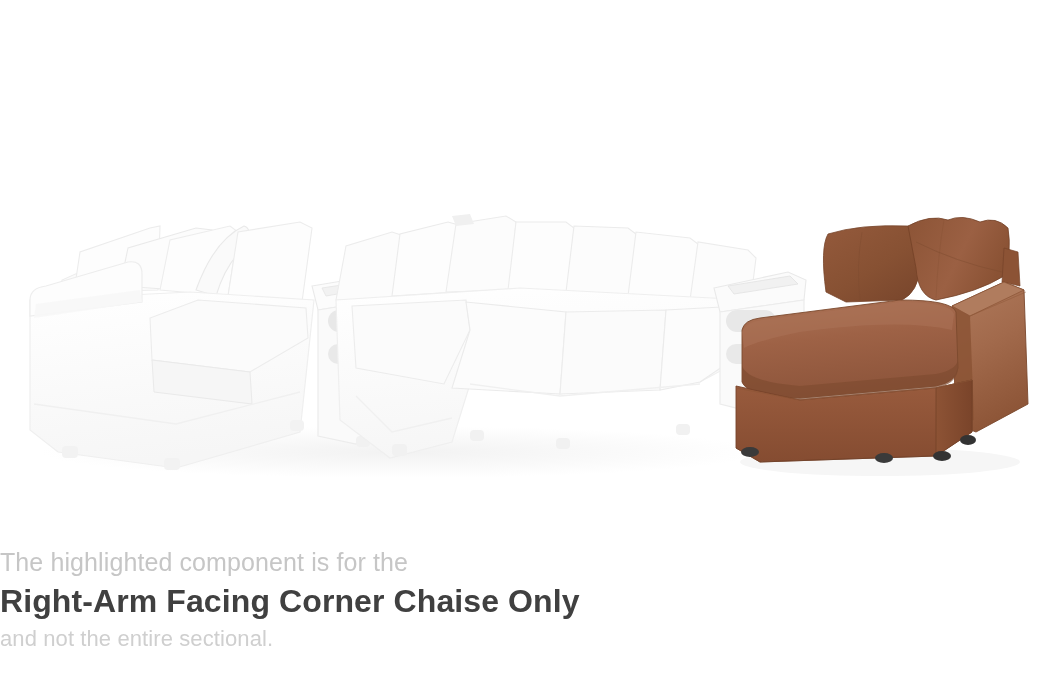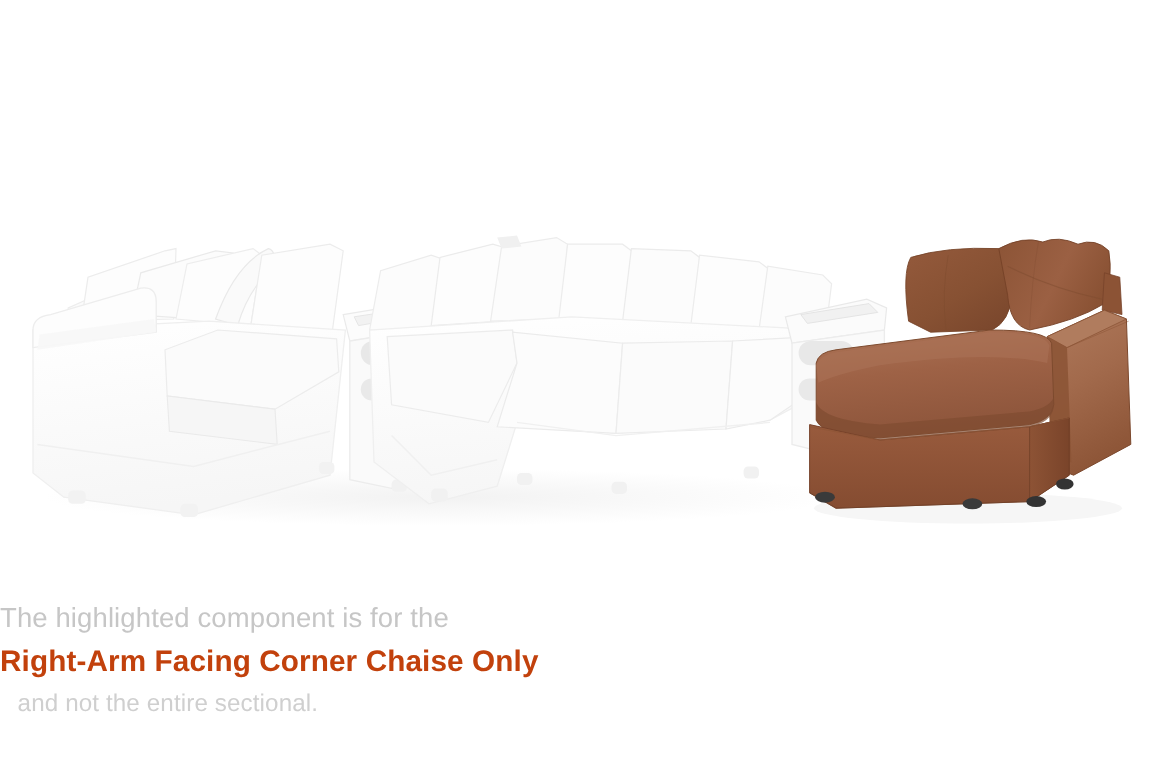--- a/index.html
+++ b/index.html
@@ -38,37 +38,36 @@
   .caption-line-1 {
     font-size: 25px;
     font-weight: normal;
     color: #c6c6c6;
     letter-spacing: 0.1px;
     line-height: 34px;
     margin: 0;
     white-space: nowrap;
   }
   .caption-line-2 {
-    font-size: 27px;
+    font-size: 32px;
     font-weight: bold;
-    color: #c2410c;
+    color: #404040;
     letter-spacing: 0.1px;
     line-height: 44px;
     margin: 0;
     white-space: nowrap;
   }
   .caption-line-3 {
     font-size: 22px;
     font-weight: normal;
     color: #cfcfcf;
     letter-spacing: 0.1px;
     line-height: 32px;
     margin: 0;
     white-space: nowrap;
-    padding-left: 16px;
   }
 </style>
 </head>
 <body>
 
 <div id="product-figure">
   <svg viewBox="0 0 1050 520" xmlns="http://www.w3.org/2000/svg">
     <defs>
       <linearGradient id="gSeat" x1="0" y1="0" x2="0.25" y2="1">
         <stop offset="0%" stop-color="#ad7558"></stop>

